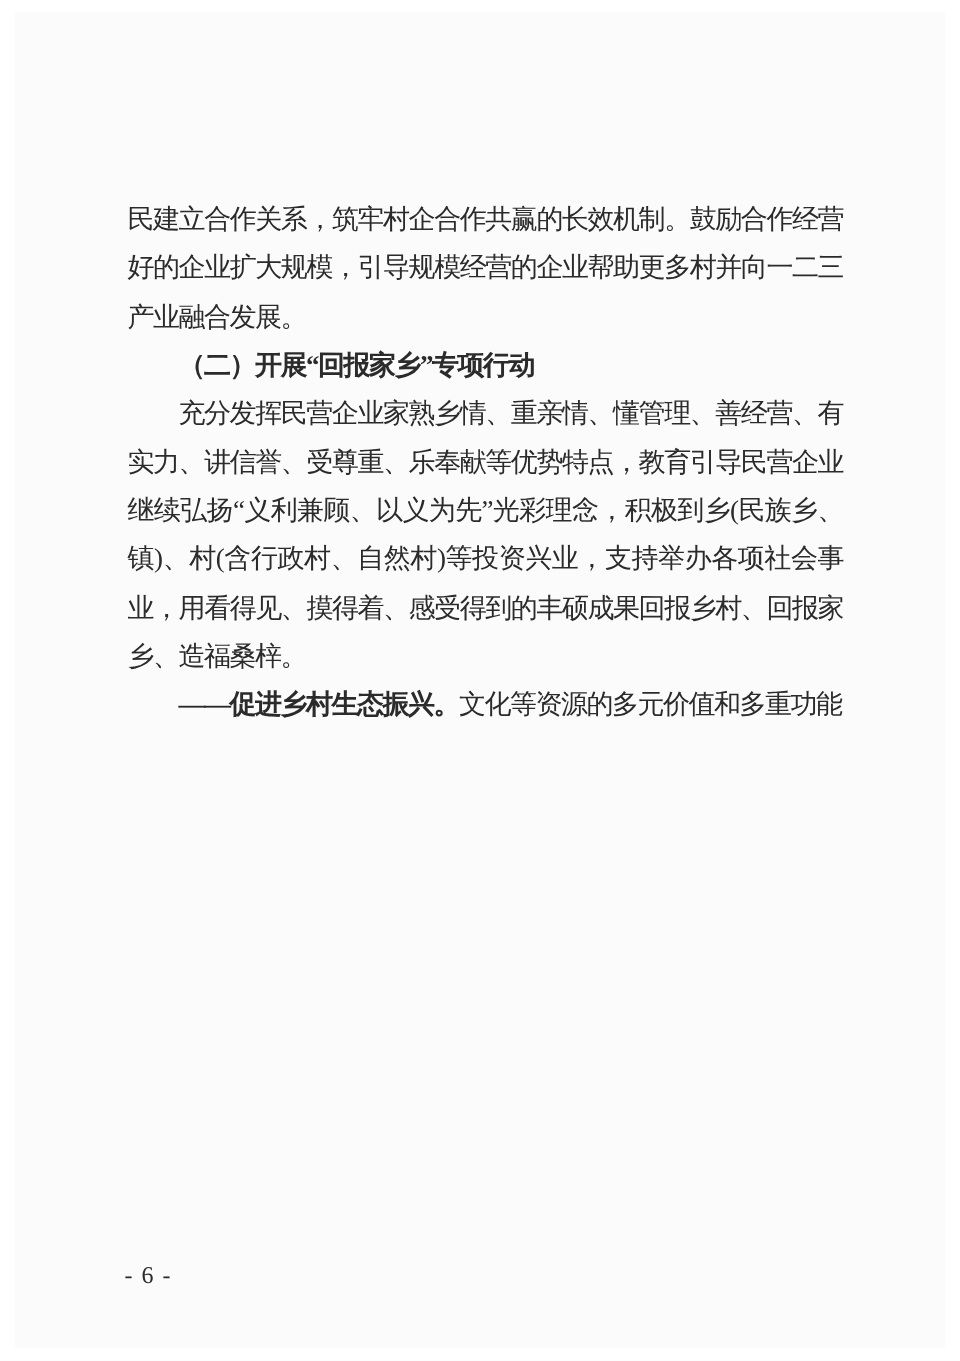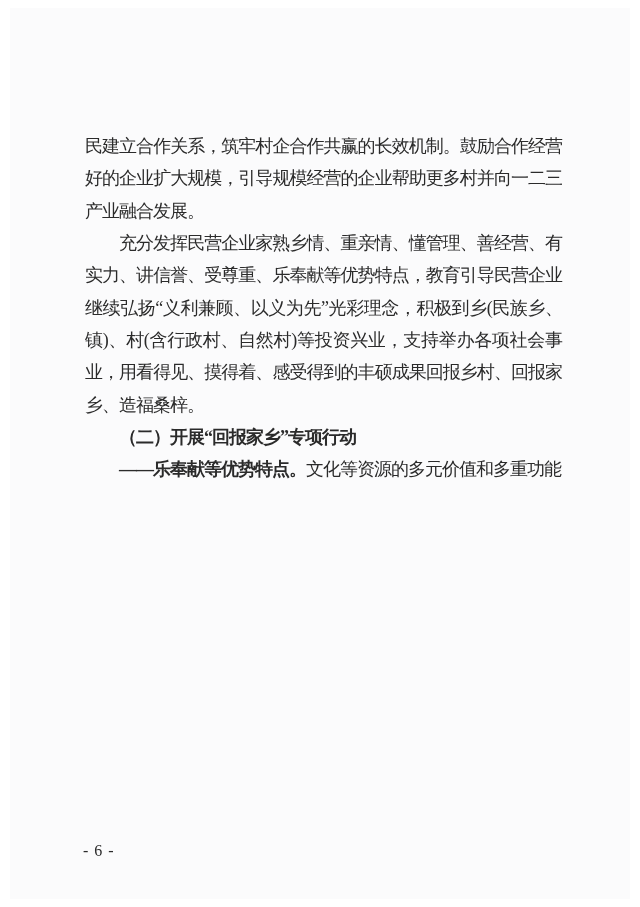--- a/index.html
+++ b/index.html
@@ -54,24 +54,24 @@
   }
 </style>
 </head>
 <body>
 
 <div class="page">
   <div class="content">
 
     <p class="para"><span>民建立合作关系，筑牢村企合作共赢的长效机制。鼓励合作经营好的企业扩大规模，引导规模经营的企业帮助更多村并向一二三产业融合发展。</span></p>
 
+    <p class="para indent"><span class="lead">（二）开展“回报家乡”专项行动</span></p>
+
     <p class="para indent"><span>充分发挥民营企业家熟乡情、重亲情、懂管理、善经营、有实力、讲信誉、受尊重、乐奉献等优势特点，教育引导民营企业继续弘扬“义利兼顾、以义为先”光彩理念，积极到乡(民族乡、镇)、村(含行政村、自然村)等投资兴业，支持举办各项社会事业，用看得见、摸得着、感受得到的丰硕成果回报乡村、回报家乡、造福桑梓。</span></p>
-
-    <p class="para indent"><span class="lead">（二）开展“回报家乡”专项行动</span></p>
 
 
 
-    <p class="para indent"><span class="lead">——乐奉献等优势特点。</span><span>文化等资源的多元价值和多重功能</span></p>
+    <p class="para indent"><span class="lead">——促进乡村生态振兴。</span><span>文化等资源的多元价值和多重功能</span></p>
 
   </div>
 
   <div class="page-footer">- 6 -</div>
 </div>
 
 </body></html>

